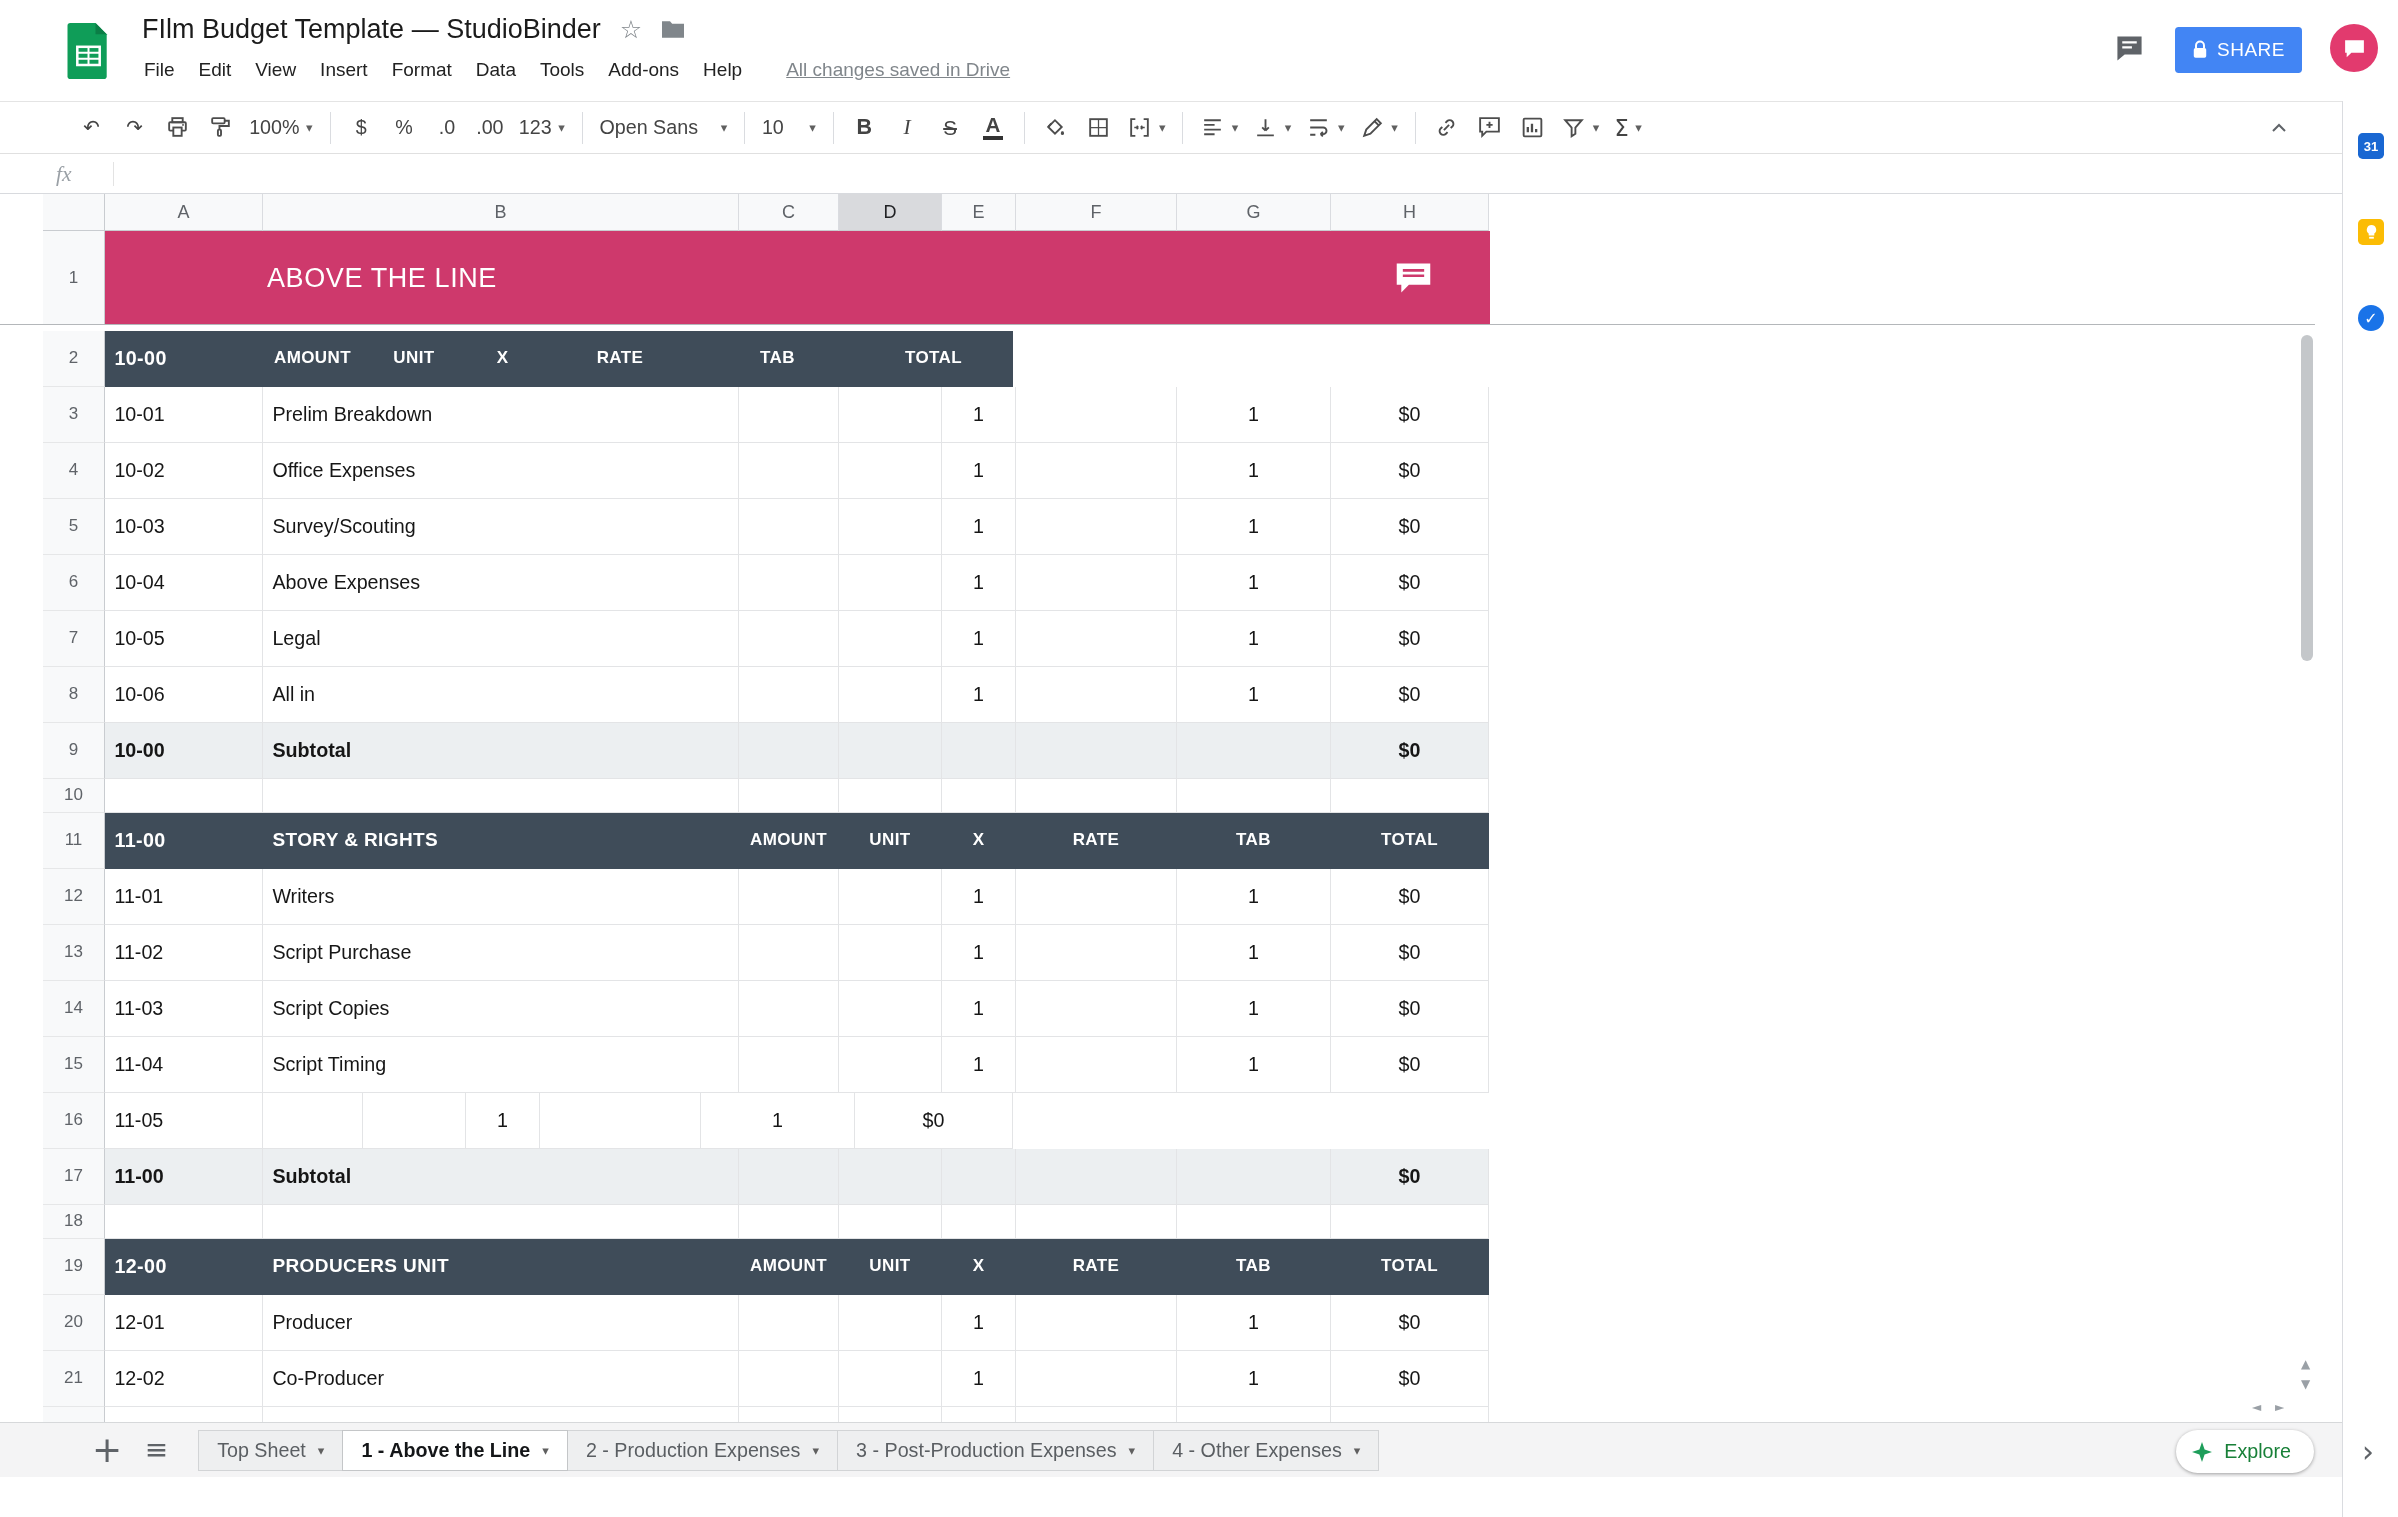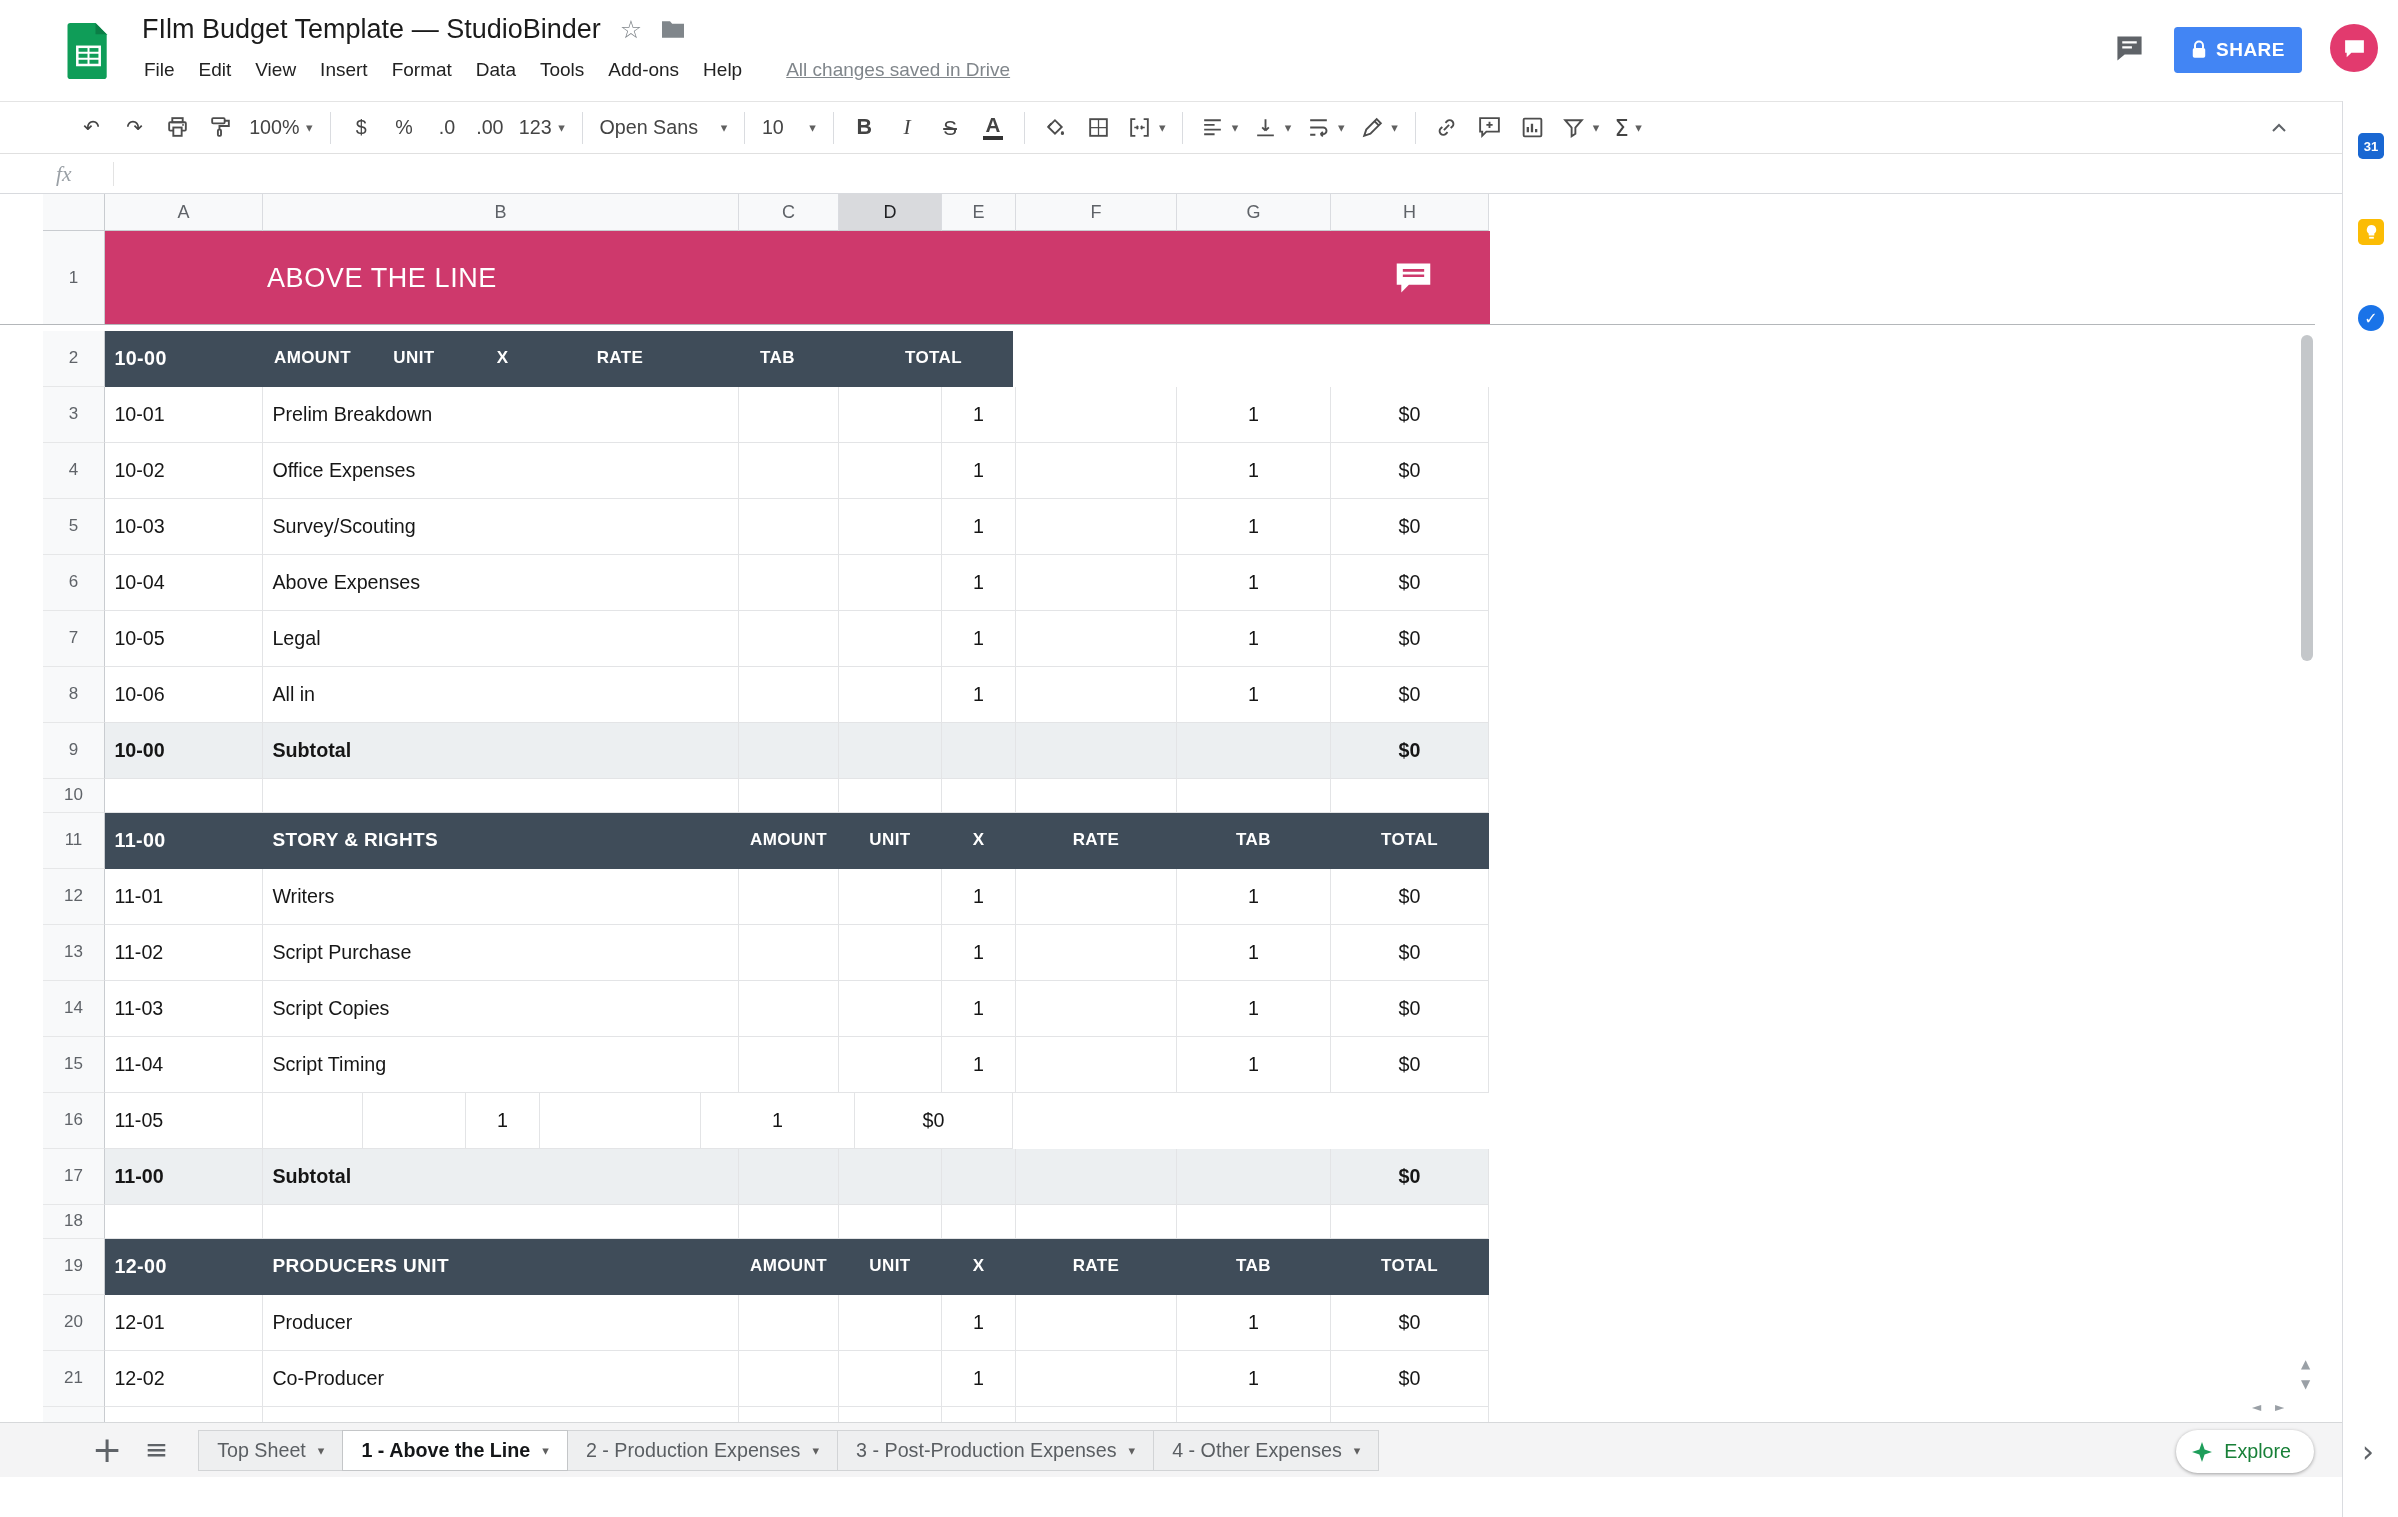--- a/index.html
+++ b/index.html
@@ -15,21 +15,21 @@
   .title-block { position:absolute; left:142px; top:7.5px; }
   .title-row { display:flex; align-items:center; height:43px; gap:19px; }
   .doc-title { font-size:27px; color:#1b1b1b; }
   .star { font-size:25px; color:#80868b; line-height:1; }
   .folder-ic { display:flex; align-items:center; }
   .menubar { display:flex; align-items:center; height:39px; }
   .menu-item { font-size:19px; color:#222; padding:0 12px; cursor:pointer; }
   .menu-item:first-child { padding-left:1.9px; }
   .saved-status { margin-left:32px; font-size:19px; color:#80868b; text-decoration:underline; cursor:pointer; }
   .hdr-comment { position:absolute; right:255px; top:34px; }
-  .share-btn { position:absolute; right:97px; top:27px; height:46px; min-width:127px; background:var(--blue); border:none; border-radius:3.7px; color:#fff; font-weight:bold; font-size:19px; display:flex; align-items:center; justify-content:center; gap:9.4px; padding:0 17px; cursor:pointer; letter-spacing:0.5px; }
+  .share-btn { position:absolute; right:97px; top:27px; height:46px; min-width:127px; background:var(--blue); border:none; border-radius:3.7px; color:#fff; font-weight:normal; font-size:19px; display:flex; align-items:center; justify-content:center; gap:9.4px; padding:0 17px; cursor:pointer; letter-spacing:0.5px; }
   .avatar { position:absolute; right:20.6px; top:24px; width:48px; height:48px; border-radius:50%; background:var(--avatar); display:flex; align-items:center; justify-content:center; }
 
   
   .toolbar { position:absolute; top:101px; left:0; width:2342px; height:53px; background:#fff; border-top:0.9px solid #e4e4e4; border-bottom:0.9px solid #e0e0e0; display:flex; align-items:center; padding-left:71px; gap:1.9px; }
   .tbtn { height:41px; min-width:41px; display:flex; align-items:center; justify-content:center; border-radius:2.8px; color:#444; font-size:19.7px; gap:6.6px; padding:0 6.6px; cursor:pointer; }
   .tbtn svg { display:block; }
   .tsep { width:0.9px; height:32px; background:#dadce0; margin:0 8.4px; flex:none; }
   .caret { font-size:13px; color:#606060; line-height:1; }
   .t-bold { font-weight:bold; font-size:21.5px; }
   .t-italic { font-style:italic; font-family:"Liberation Serif", serif; font-size:21.5px; }

